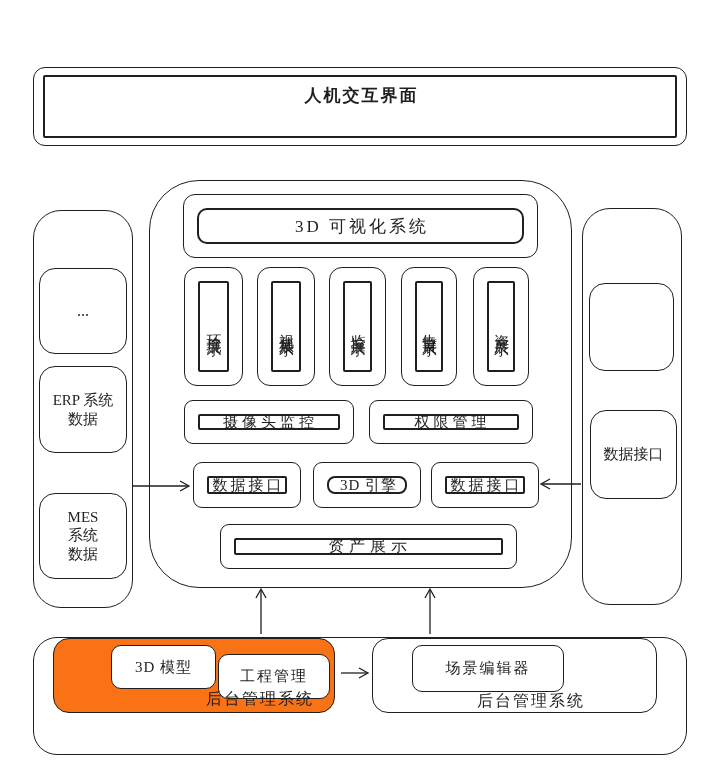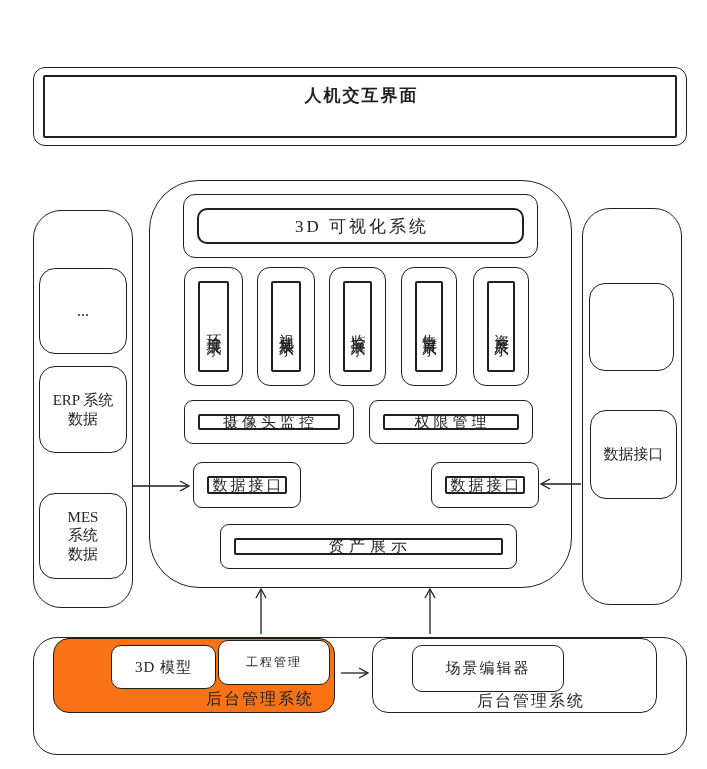--- a/index.html
+++ b/index.html
@@ -83,39 +83,42 @@
     <div class="abs dbox" style="left:34px; top:219px; width:170px; height:44px;">
       <div class="inner" style="letter-spacing:4px;">摄像头监控</div>
       </div>
     <div class="abs dbox" style="left:219px; top:219px; width:164px; height:44px;">
       <div class="inner" style="letter-spacing:4px;">权限管理</div>
       </div>
 
     <div class="abs dbox" style="left:43px; top:281px; width:108px; height:46px;">
       <div class="inner">数据接口</div>
       </div>
+    <div class="abs dbox" style="left:163px; top:281px; width:108px; height:46px;">
+      <div class="inner rounded" style="letter-spacing:1px;">3D 引擎</div>
+      </div>
     <div class="abs dbox" style="left:281px; top:281px; width:108px; height:46px;">
       <div class="inner">数据接口</div>
       </div>
 
     <div class="abs dbox" style="left:70px; top:343px; width:297px; height:45px;">
       <div class="inner" style="letter-spacing:5px; font-size:16px;">资产展示</div>
       </div>
   </div>
 
   <div class="abs panel" style="left:582px; top:208px; width:100px; height:397px;">
     <div class="abs rbox" style="left:6px; top:74px; width:85px; height:88px; border-radius:16px;"></div>
     <div class="abs rbox" style="left:7px; top:201px; width:87px; height:89px; border-radius:16px; font-size:15px; padding:0 8px;">数据接口</div>
   </div>
 
   <div class="abs" style="left:33px; top:637px; width:654px; height:118px; border:1.5px solid var(--stroke); border-radius:24px; background:#fff;">
 
     <div class="abs" style="left:19px; top:0px; width:282px; height:75px; border:1.5px solid var(--stroke); border-radius:16px; background:#f97316;padding-left:40px;">
       <div class="abs rbox" style="left:57px; top:6px; width:105px; height:44px; border-radius:10px; font-size:15px; letter-spacing:1px;">3D 模型</div>
-      <div class="abs rbox" style="left:164px; top:1px; width:112px; height:45px; border-radius:10px; font-size:12px; letter-spacing:2px;">工程管理</div>
+      <div class="abs rbox" style="left:164px; top:15px; width:112px; height:45px; border-radius:10px; font-size:15px; letter-spacing:2px;">工程管理</div>
       <div class="abs group-label" style="left:60px; top:50px; width:200px;">后台管理系统</div>
     </div>
 
     <div class="abs" style="left:338px; top:0px; width:285px; height:75px; border:1.5px solid var(--stroke); border-radius:16px; background:#fff;font-family:Liberation Serif, serif;">
       <div class="abs rbox" style="left:39px; top:6px; width:152px; height:47px; border-radius:10px; font-size:15px; letter-spacing:2px;">场景编辑器</div>
       <div class="abs group-label" style="left:0px; top:52px; width:212px;">后台管理系统</div>
     </div>
   </div>
 
   <svg class="overlay" width="707" height="769" viewBox="0 0 707 769">

